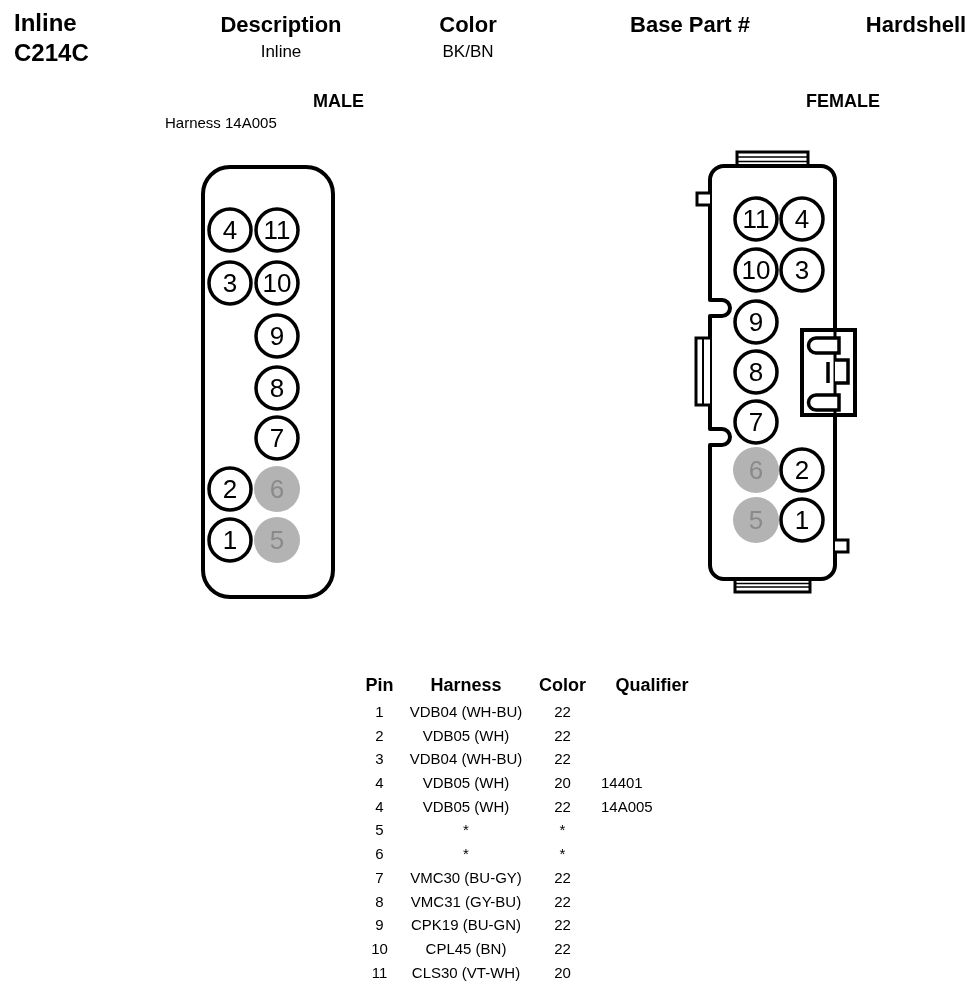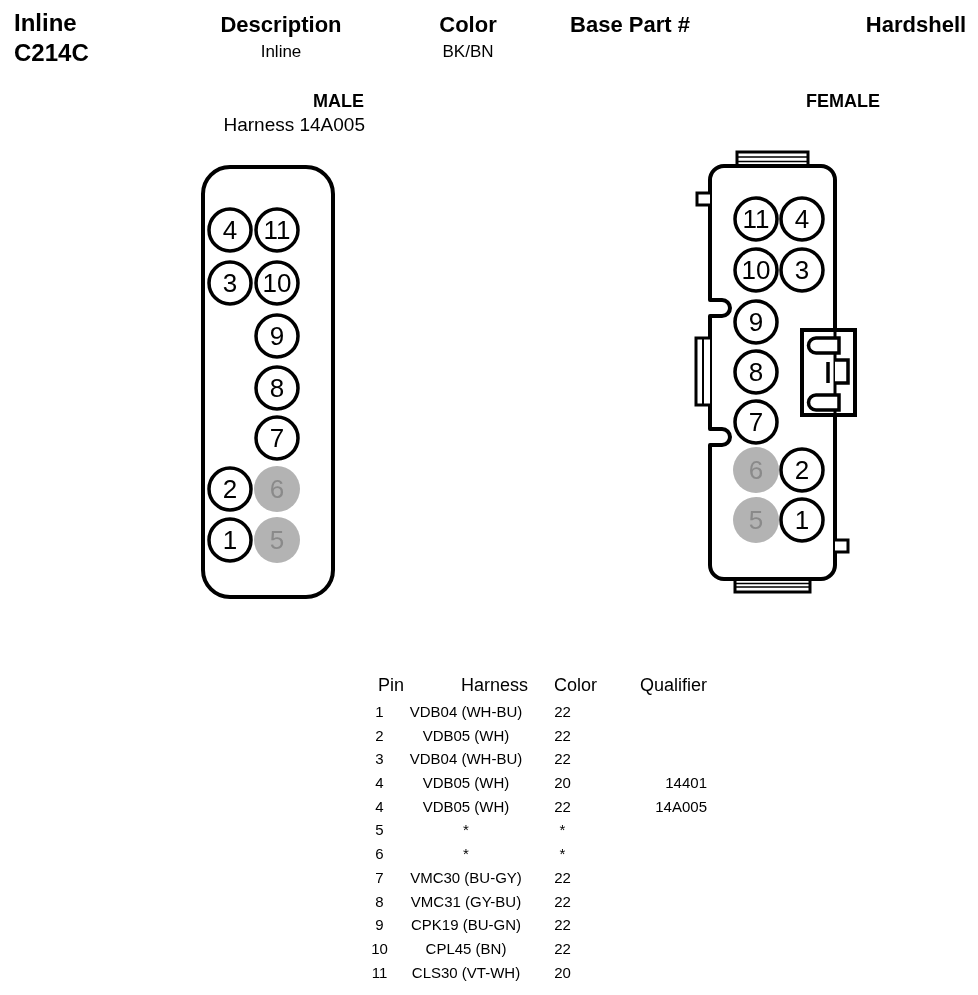--- a/index.html
+++ b/index.html
@@ -3,43 +3,43 @@
 <meta charset="utf-8">
 <style>
   html,body{margin:0;padding:0;background:#fff;width:978px;height:995px;overflow:hidden;
     font-family:"Liberation Sans",sans-serif;color:#000;}
   .abs{position:absolute;}
   #page{position:relative;width:978px;height:995px;background:#fff;}
   .doc-title{left:14px;top:8px;font-size:24px;font-weight:bold;line-height:30px;}
   .hdr-label{font-size:22px;font-weight:bold;text-align:center;top:12px;}
   .hdr-value{font-size:17px;text-align:center;top:42px;}
   .conn-title{font-size:18px;font-weight:bold;text-align:right;top:91px;width:200px;}
-  .conn-harness{font-size:19px;text-align:right;top:114px;width:200px;}
+  .conn-harness{font-size:15px;text-align:left;top:114px;width:200px;}
   svg text{font-family:"Liberation Sans",sans-serif;}
   #pin-table{left:355px;top:674px;width:360px;display:grid;
     grid-template-columns:49px 124px 69px 110px;}
-  #pin-table .th{font-size:18px;font-weight:normal;height:26px;line-height:22px;text-align:right;}
+  #pin-table .th{font-size:18px;font-weight:bold;height:26px;line-height:22px;text-align:center;}
   #pin-table .td{font-size:15px;height:23.7px;line-height:23.7px;text-align:center;white-space:nowrap;}
-  #pin-table .td.qual{text-align:right;padding-left:4px;}
+  #pin-table .td.qual{text-align:left;padding-left:4px;}
 </style>
 </head>
 <body>
 
 <div id="page">
 
   <div class="abs doc-title">
     <div>Inline</div>
     <div>C214C</div>
   </div>
   <div id="header-fields">
       <div class="abs hdr-label" style="left: 191px; width: 180px;">Description</div>
       <div class="abs hdr-value" style="left: 191px; width: 180px;">Inline</div>
       <div class="abs hdr-label" style="left: 378px; width: 180px;">Color</div>
       <div class="abs hdr-value" style="left: 378px; width: 180px;">BK/BN</div>
-      <div class="abs hdr-label" style="left: 540px; width: 180px;">Base Part #</div>
+      <div class="abs hdr-label" style="left: 600px; width: 180px;">Base Part #</div>
       <div class="abs hdr-label" style="left: 826px; width: 180px;">Hardshell</div>
     </div>
 
   <div class="abs conn-title" style="left:164px;">MALE</div>
   <div class="abs conn-harness" style="left:165px;">Harness 14A005</div>
   <svg id="male-svg" class="abs" style="left:190px;top:158px;" width="160" height="450" viewBox="0 0 160 450">
     <rect x="13" y="9" width="130" height="430" rx="27" fill="#fff" stroke="#000" stroke-width="4"></rect>
   <g>
         <circle cx="40" cy="72" r="21" fill="#ffffff" stroke="#000000" stroke-width="3.5"></circle>
         <text x="40" y="72" dy="9" text-anchor="middle" font-size="26" fill="#000000">4</text>

